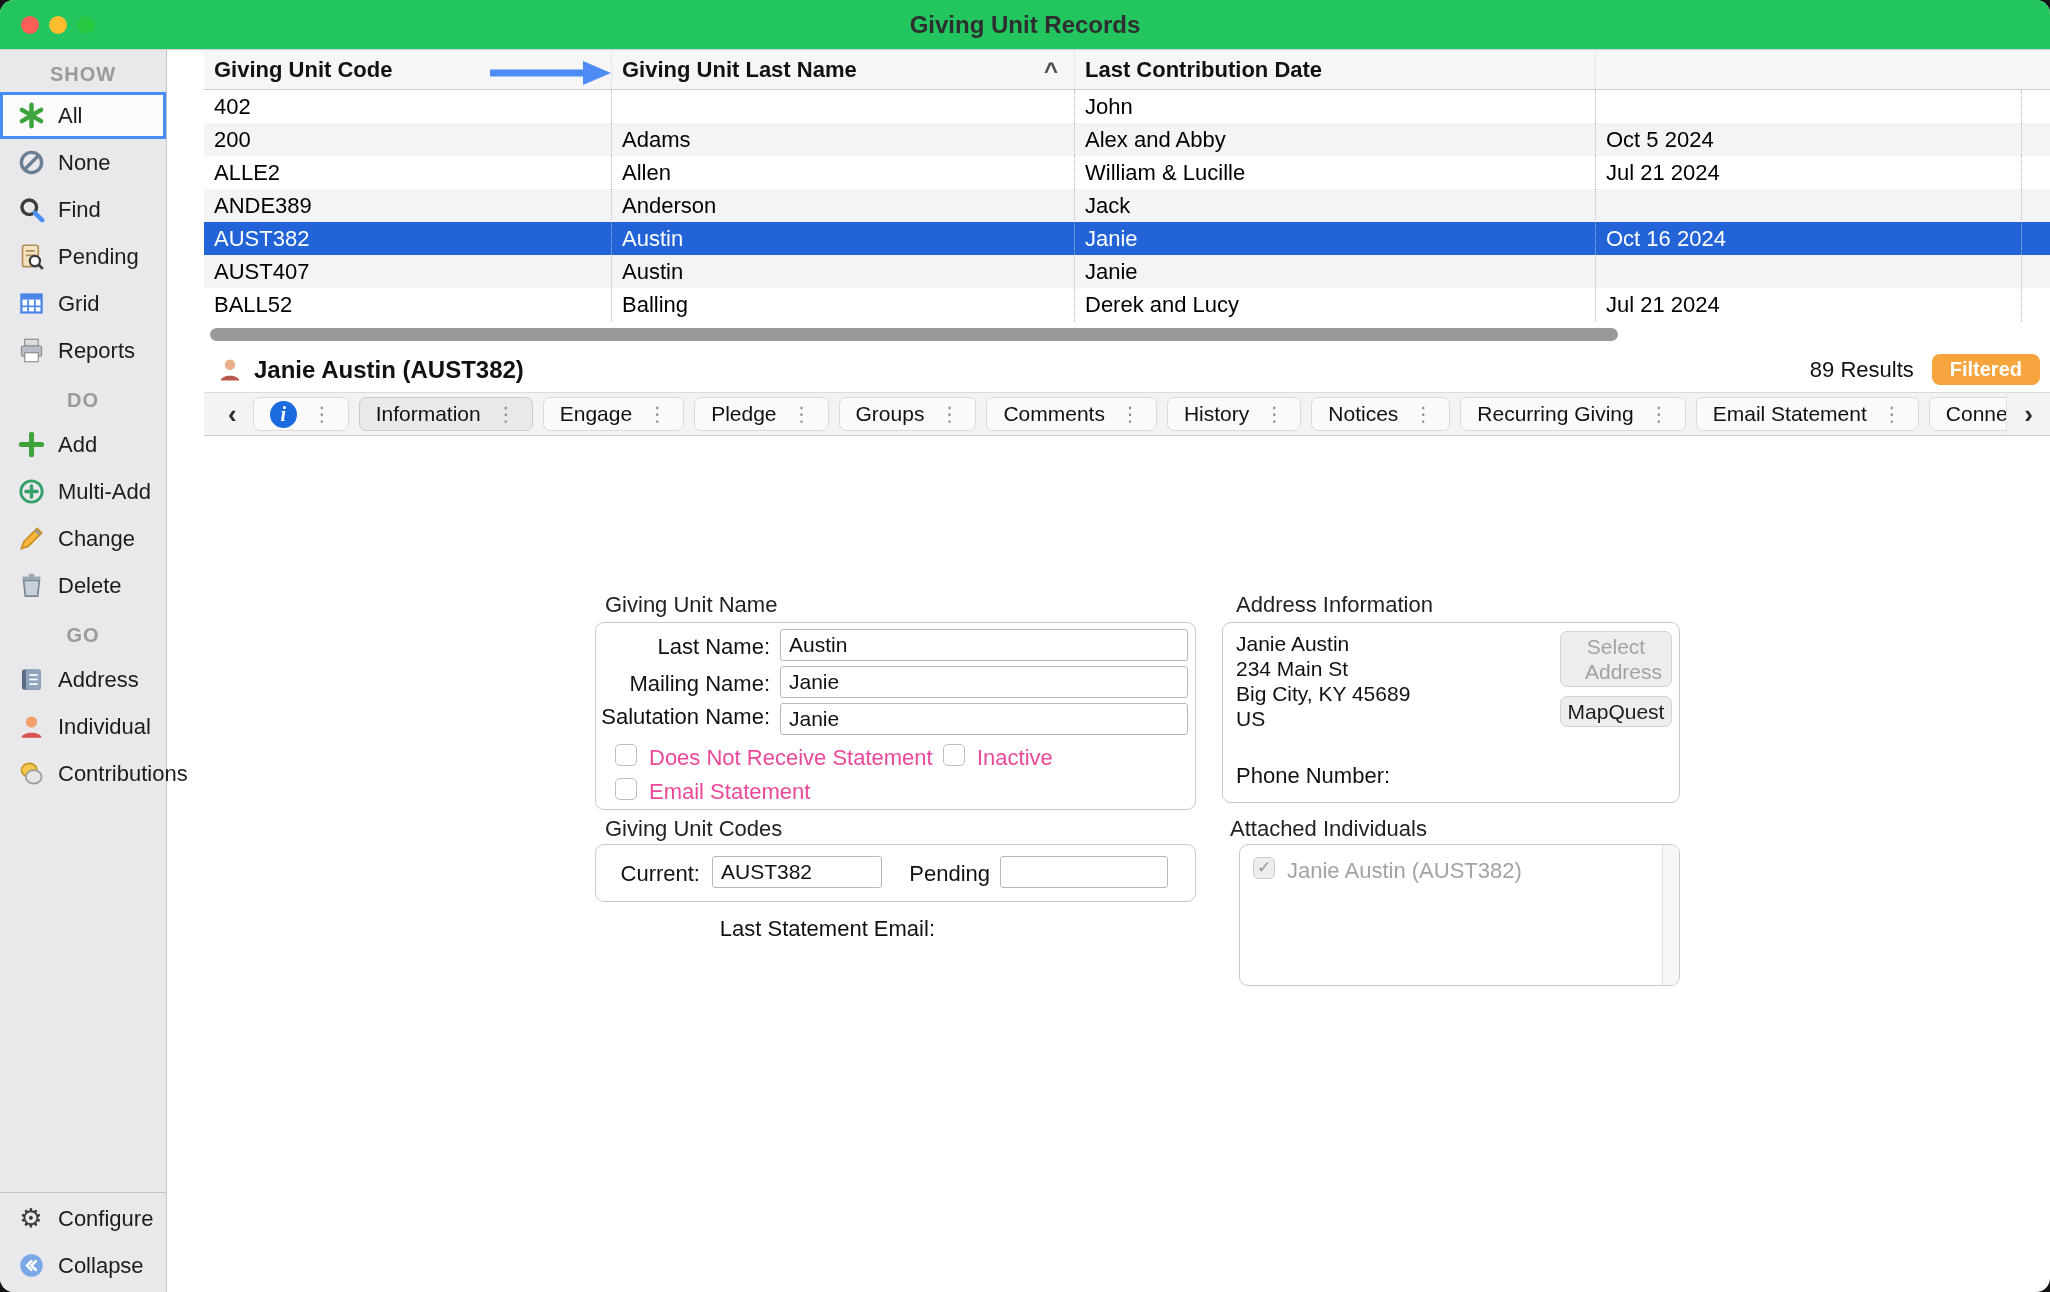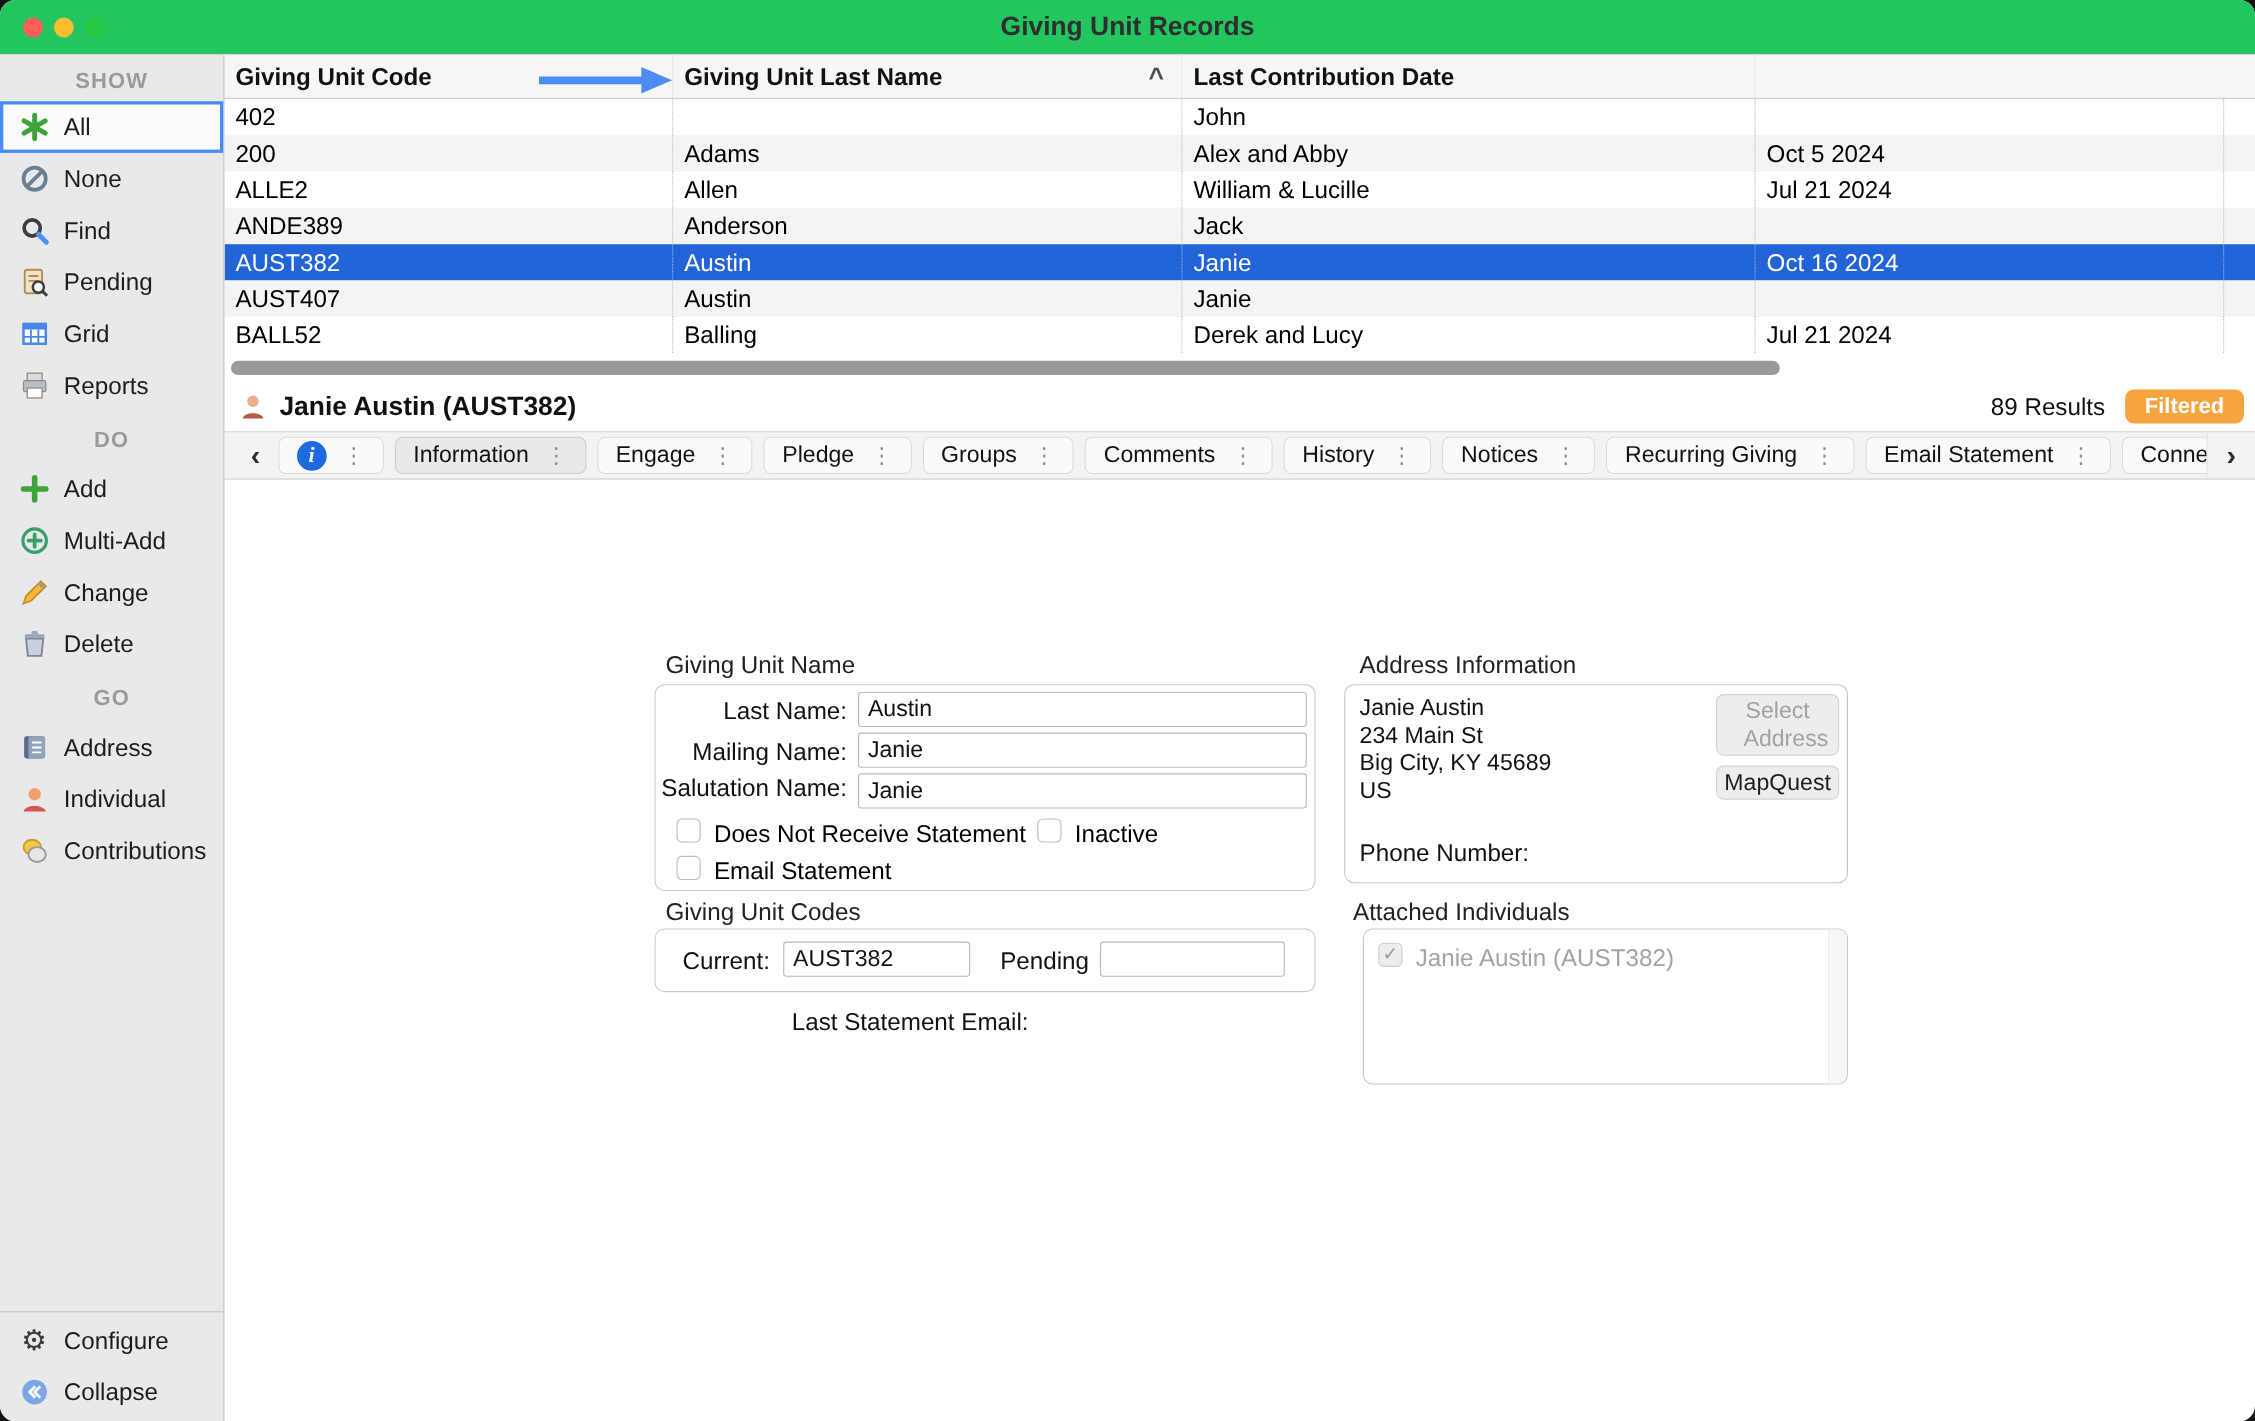--- a/index.html
+++ b/index.html
@@ -9,21 +9,21 @@
 
   
   .titlebar { position:absolute; top:0; left:0; right:0; height:50px; background:#22c55e; border-bottom:1px solid #d9cdd7; z-index:6; }
   .title { position:absolute; inset:0; line-height:50px; text-align:center; font-weight:bold; font-size:24px; color:#2e2e30; }
   .light { position:absolute; top:16px; width:18px; height:18px; border-radius:50%; }
   .light.red { left:21px; background:#ff5f57; }
   .light.yellow { left:49px; background:#febc2e; }
   .light.green { left:77px; background:#28c840; }
 
   
-  .sidebar { position:absolute; top:50px; left:0; width:204px; bottom:0; background:#e9e8ea; border-right:1px solid #c6c6c6; z-index:5; }
+  .sidebar { position:absolute; top:50px; left:0; width:167px; bottom:0; background:#e9e8ea; border-right:1px solid #c6c6c6; z-index:5; }
   .section-header { height:42px; line-height:48px; text-align:center; color:#9a9a9d; font-weight:bold; font-size:20px; letter-spacing:1px; }
   .section-header.mid { height:47px; line-height:52px; }
   .side-item { height:47px; display:flex; align-items:center; padding-left:16px; font-size:22px; color:#1c1c1e; }
   .side-item .ico { width:30px; height:30px; display:flex; align-items:center; justify-content:center; margin-right:12px; flex:0 0 30px; }
   .side-item .ico svg { width:27px; height:27px; }
   .side-item.selected { background:#fbfbfb; border:3px solid #4a8cf7; padding-left:13px; }
   .sidebar-footer { position:absolute; bottom:0; left:0; right:0; border-top:1px solid #c4c4c4; padding:2px 0 3px; }
   .gear-glyph { font-size:26px; color:#3c3c3c; }
 
   
@@ -63,21 +63,21 @@
   
   .abs { position:absolute; }
   .group-label { position:absolute; font-size:22px; color:#222; }
   .gbox { position:absolute; border:1px solid #c9c9c9; border-radius:9px; background:#fff; }
   .flabel { position:absolute; font-size:22px; color:#111; text-align:right; width:212px; }
   .tinput { position:absolute; height:32px; border:1px solid #b9b9b9; border-radius:3px; font-size:21px; padding:0 8px; font-family:inherit; color:#111; background:#fff; }
   .cb { position:absolute; width:22px; height:22px; border:1.5px solid #bdbdbd; border-radius:5px; background:#fff; }
   .cb .mark { display:none; }
   .cb.checked .mark { display:block; text-align:center; font-size:17px; line-height:19px; color:#969696; }
   .cb.disabled { background:#ededed; border-color:#cbcbcb; }
-  .cblabel { position:absolute; font-size:22px; color:#000000; }
+  .cblabel { position:absolute; font-size:22px; color:#ec4899; }
   .btn { position:absolute; background:#ededed; border:1px solid #d2d2d2; border-radius:7px; font-family:inherit; font-size:21px; color:#1d1d1f; cursor:default; }
   .btn.disabled { color:#a2a2a2; }
   .btn.twoline { white-space:normal; line-height:1.2; padding:2px 24px; }
   .addr-lines div { font-size:21px; line-height:25px; color:#111; }
   .muted { color:#a3a3a3; }
   .vscroll-strip { position:absolute; background:#f7f7f7; border-left:1px solid #e2e2e2; border-radius:0 8px 8px 0; }
 </style>
 </head>
 <body>
 

